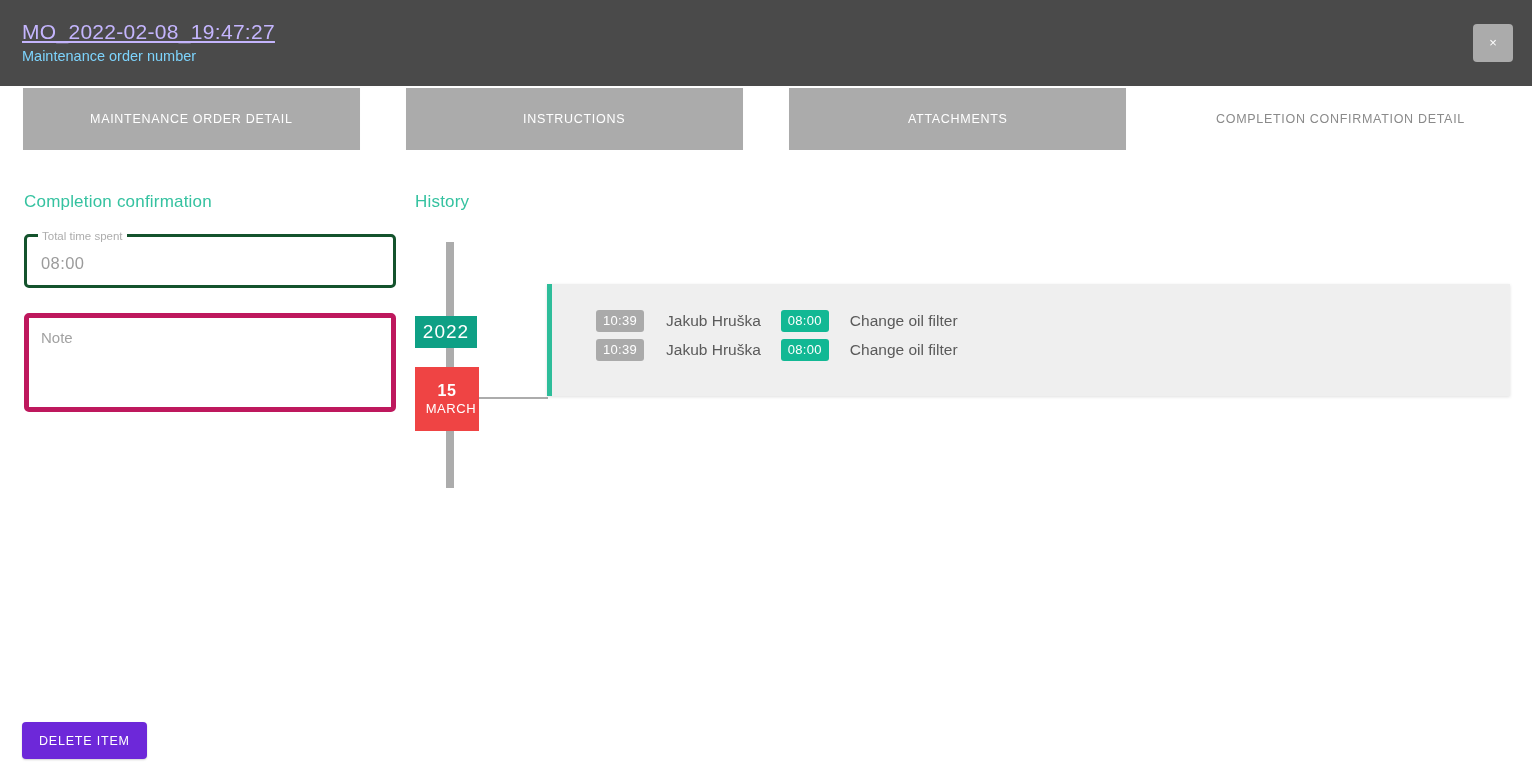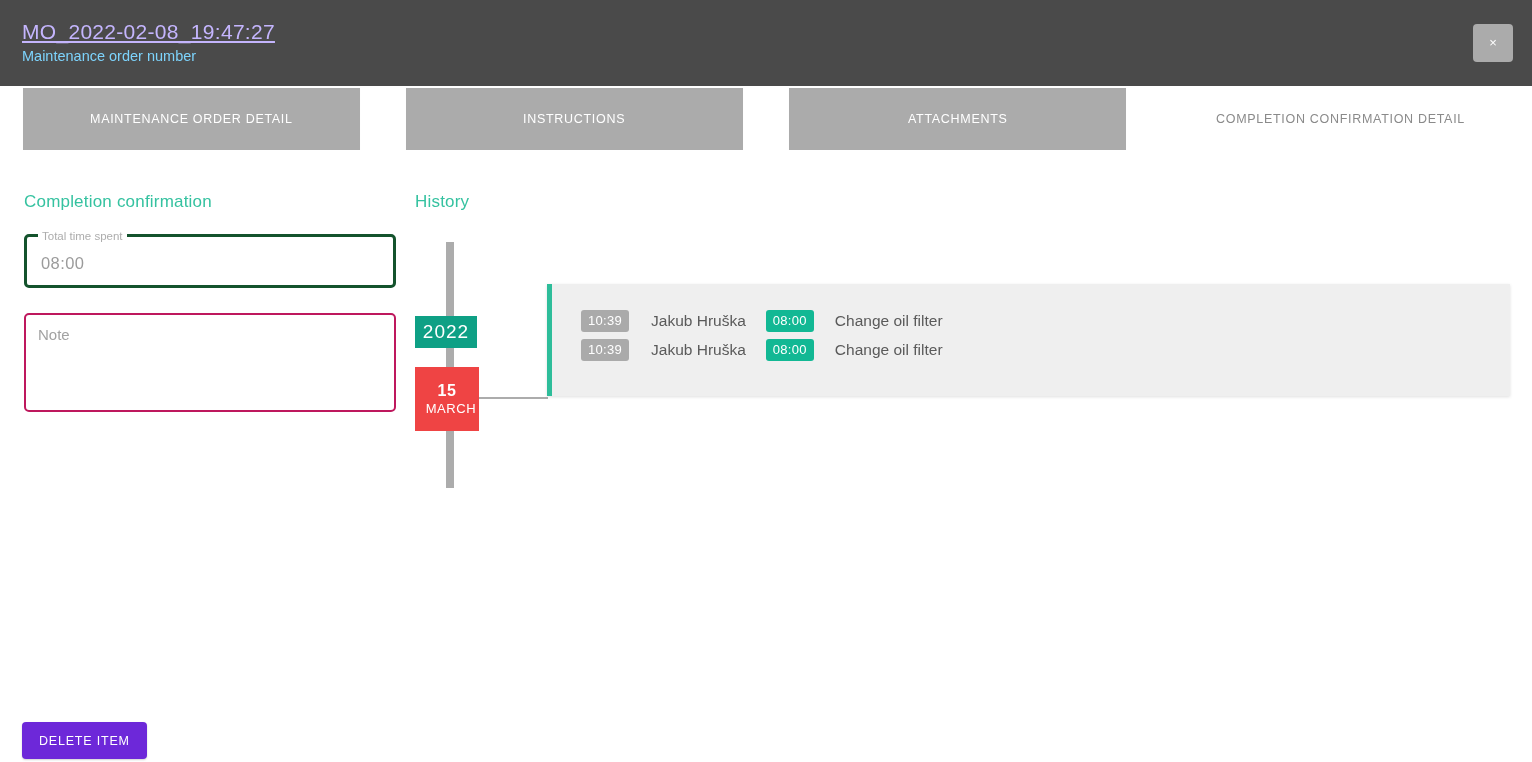--- a/index.html
+++ b/index.html
@@ -145,21 +145,21 @@
     color: #9b9b9b;
     font-size: 16.5px;
     font-family: "Liberation Sans", sans-serif;
     letter-spacing: 0.4px;
   }
 
   .note-field {
     margin-top: 25px;
     width: 372px;
     height: 99px;
-    border: 2px solid #be185d;
+    border: 5px solid #be185d;
     border-radius: 5px;
     background: #ffffff;
     padding: 11px 12px;
     resize: none;
     outline: none;
     color: #6f6f6f;
     font-size: 15px;
     font-family: "Liberation Sans", sans-serif;
   }
   .note-field::placeholder { color: #a2a2a2; }
@@ -235,21 +235,21 @@
     min-height: 112px;
     background: #efefef;
     border-left: 5px solid #2ebd9a;
     box-shadow: 0 1px 3px rgba(0,0,0,0.13);
     padding: 22px 0 20px 0;
   }
   .history-row {
     display: flex;
     align-items: center;
     height: 29px;
-    padding-left: 29px;
+    padding-left: 44px;
   }
   .badge {
     display: inline-flex;
     align-items: center;
     justify-content: center;
     height: 22px;
     min-width: 44px;
     padding: 0 7px;
     color: #ffffff;
     font-size: 13px;

